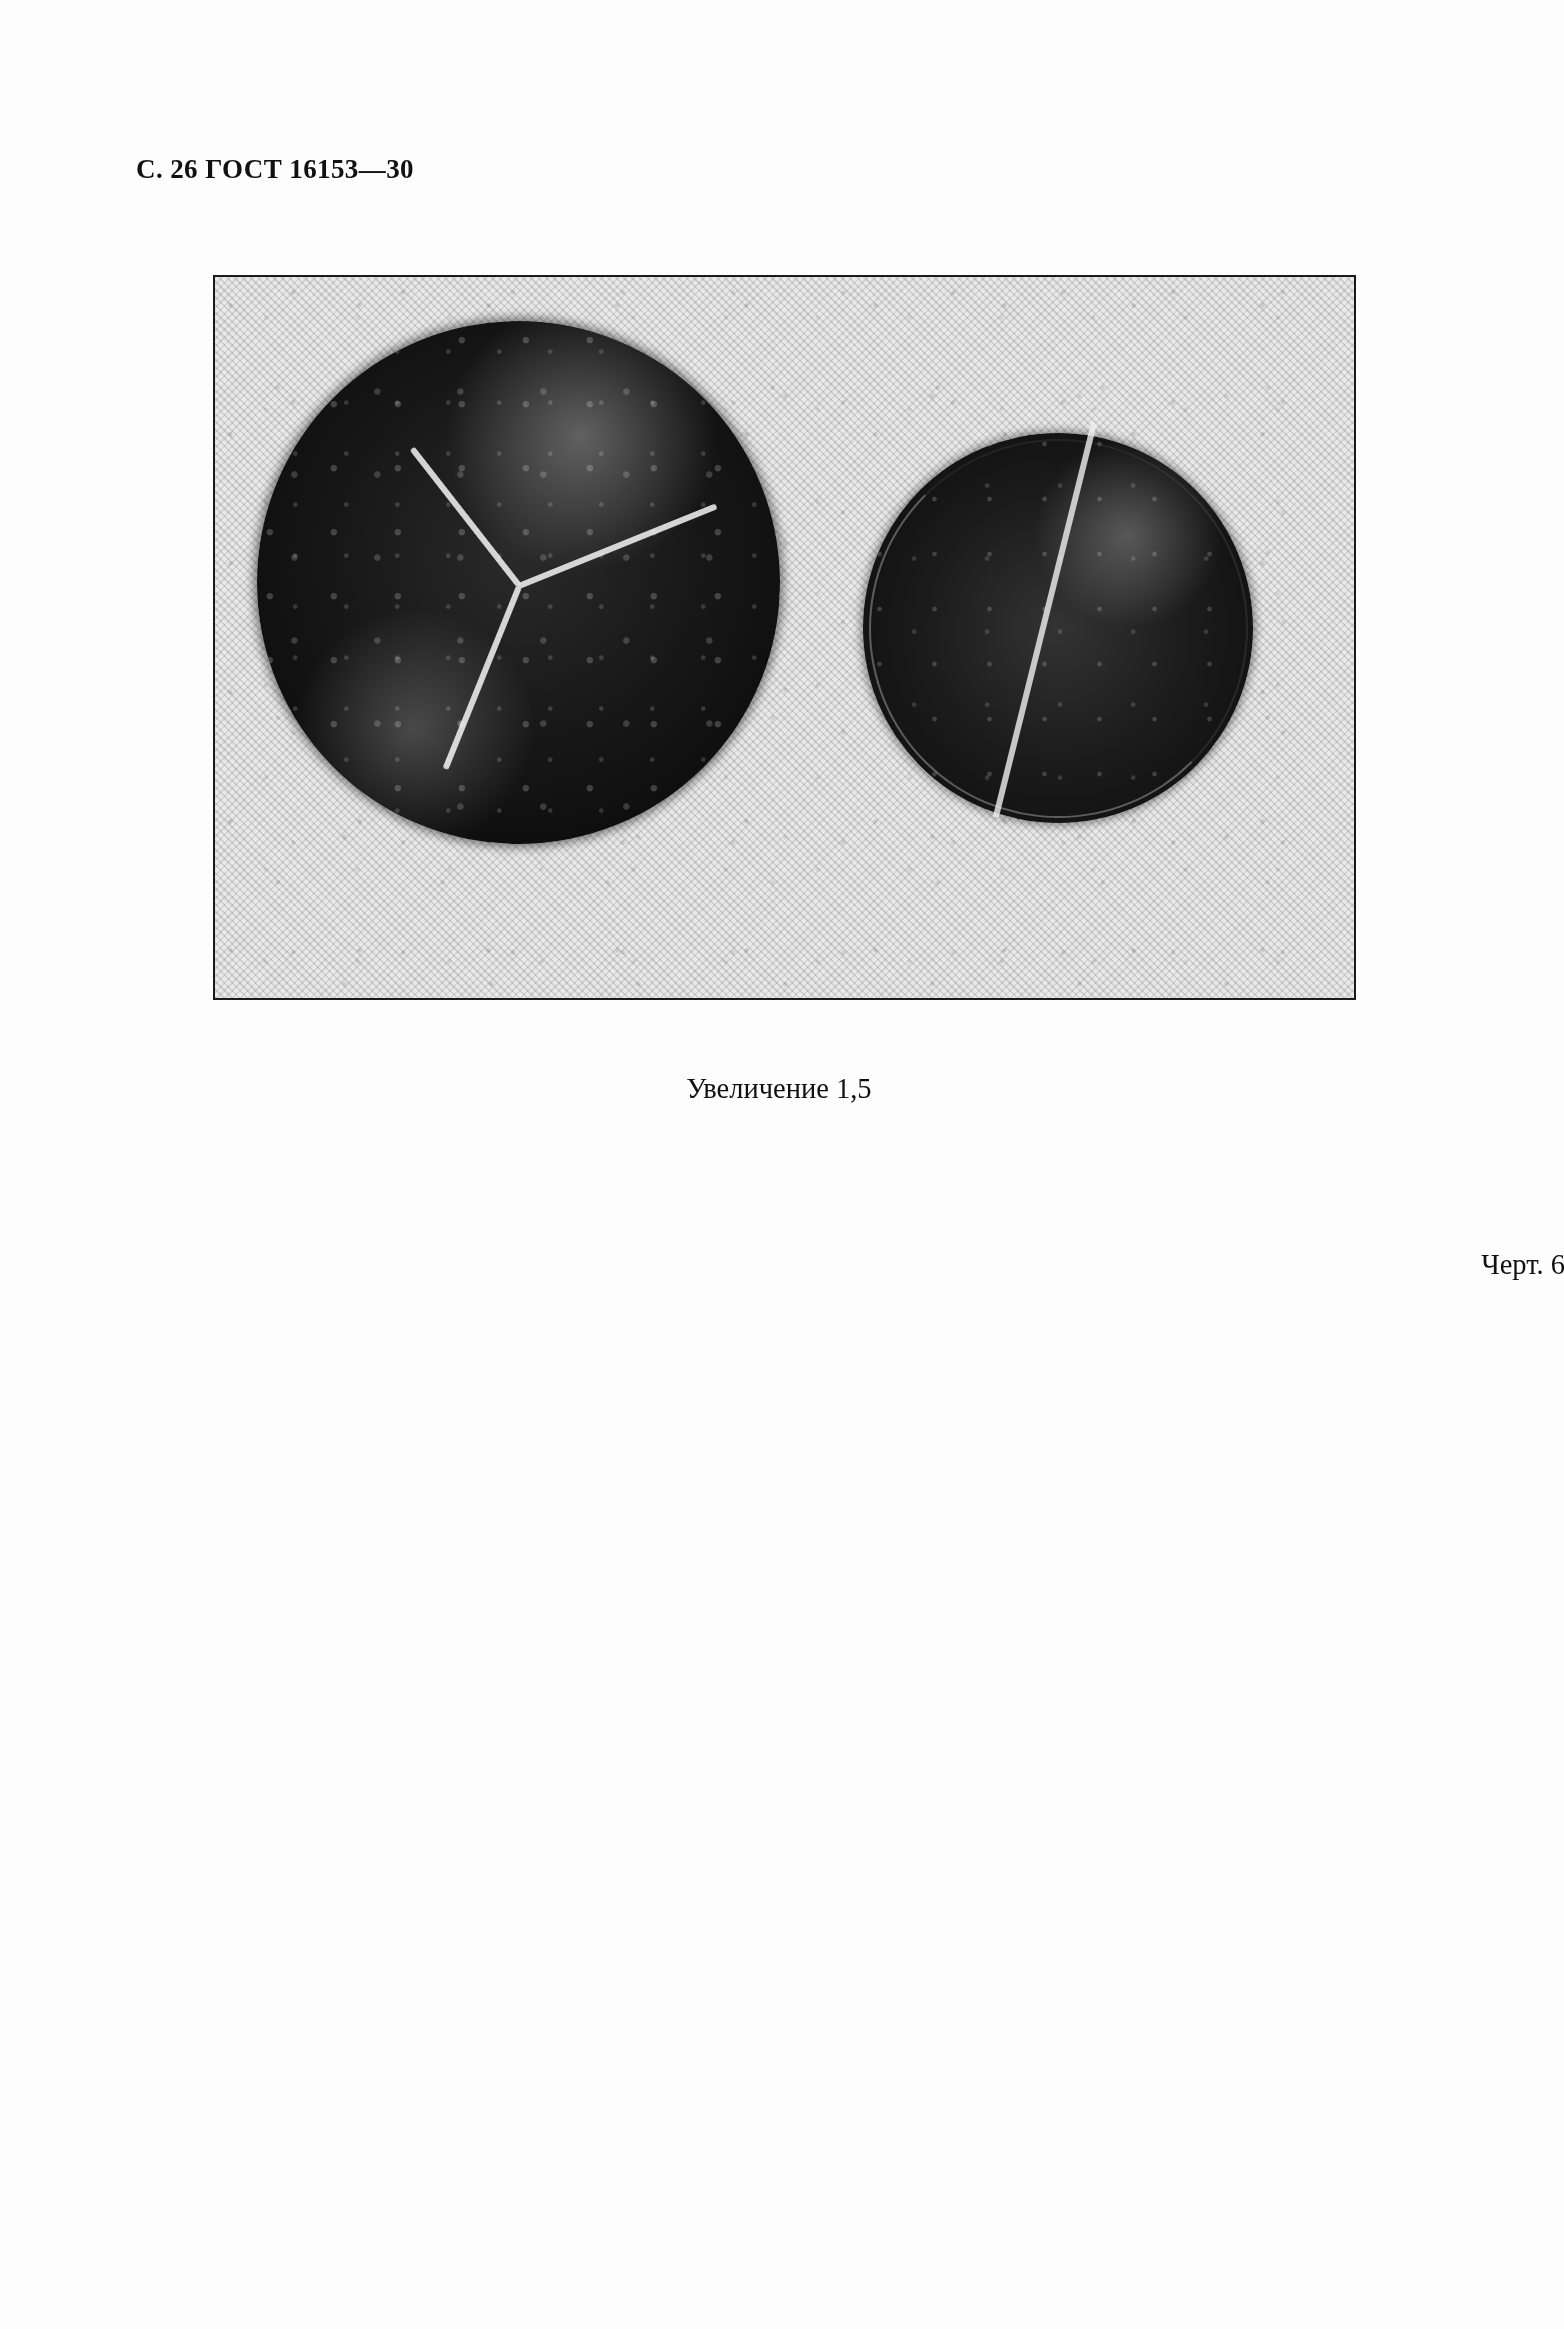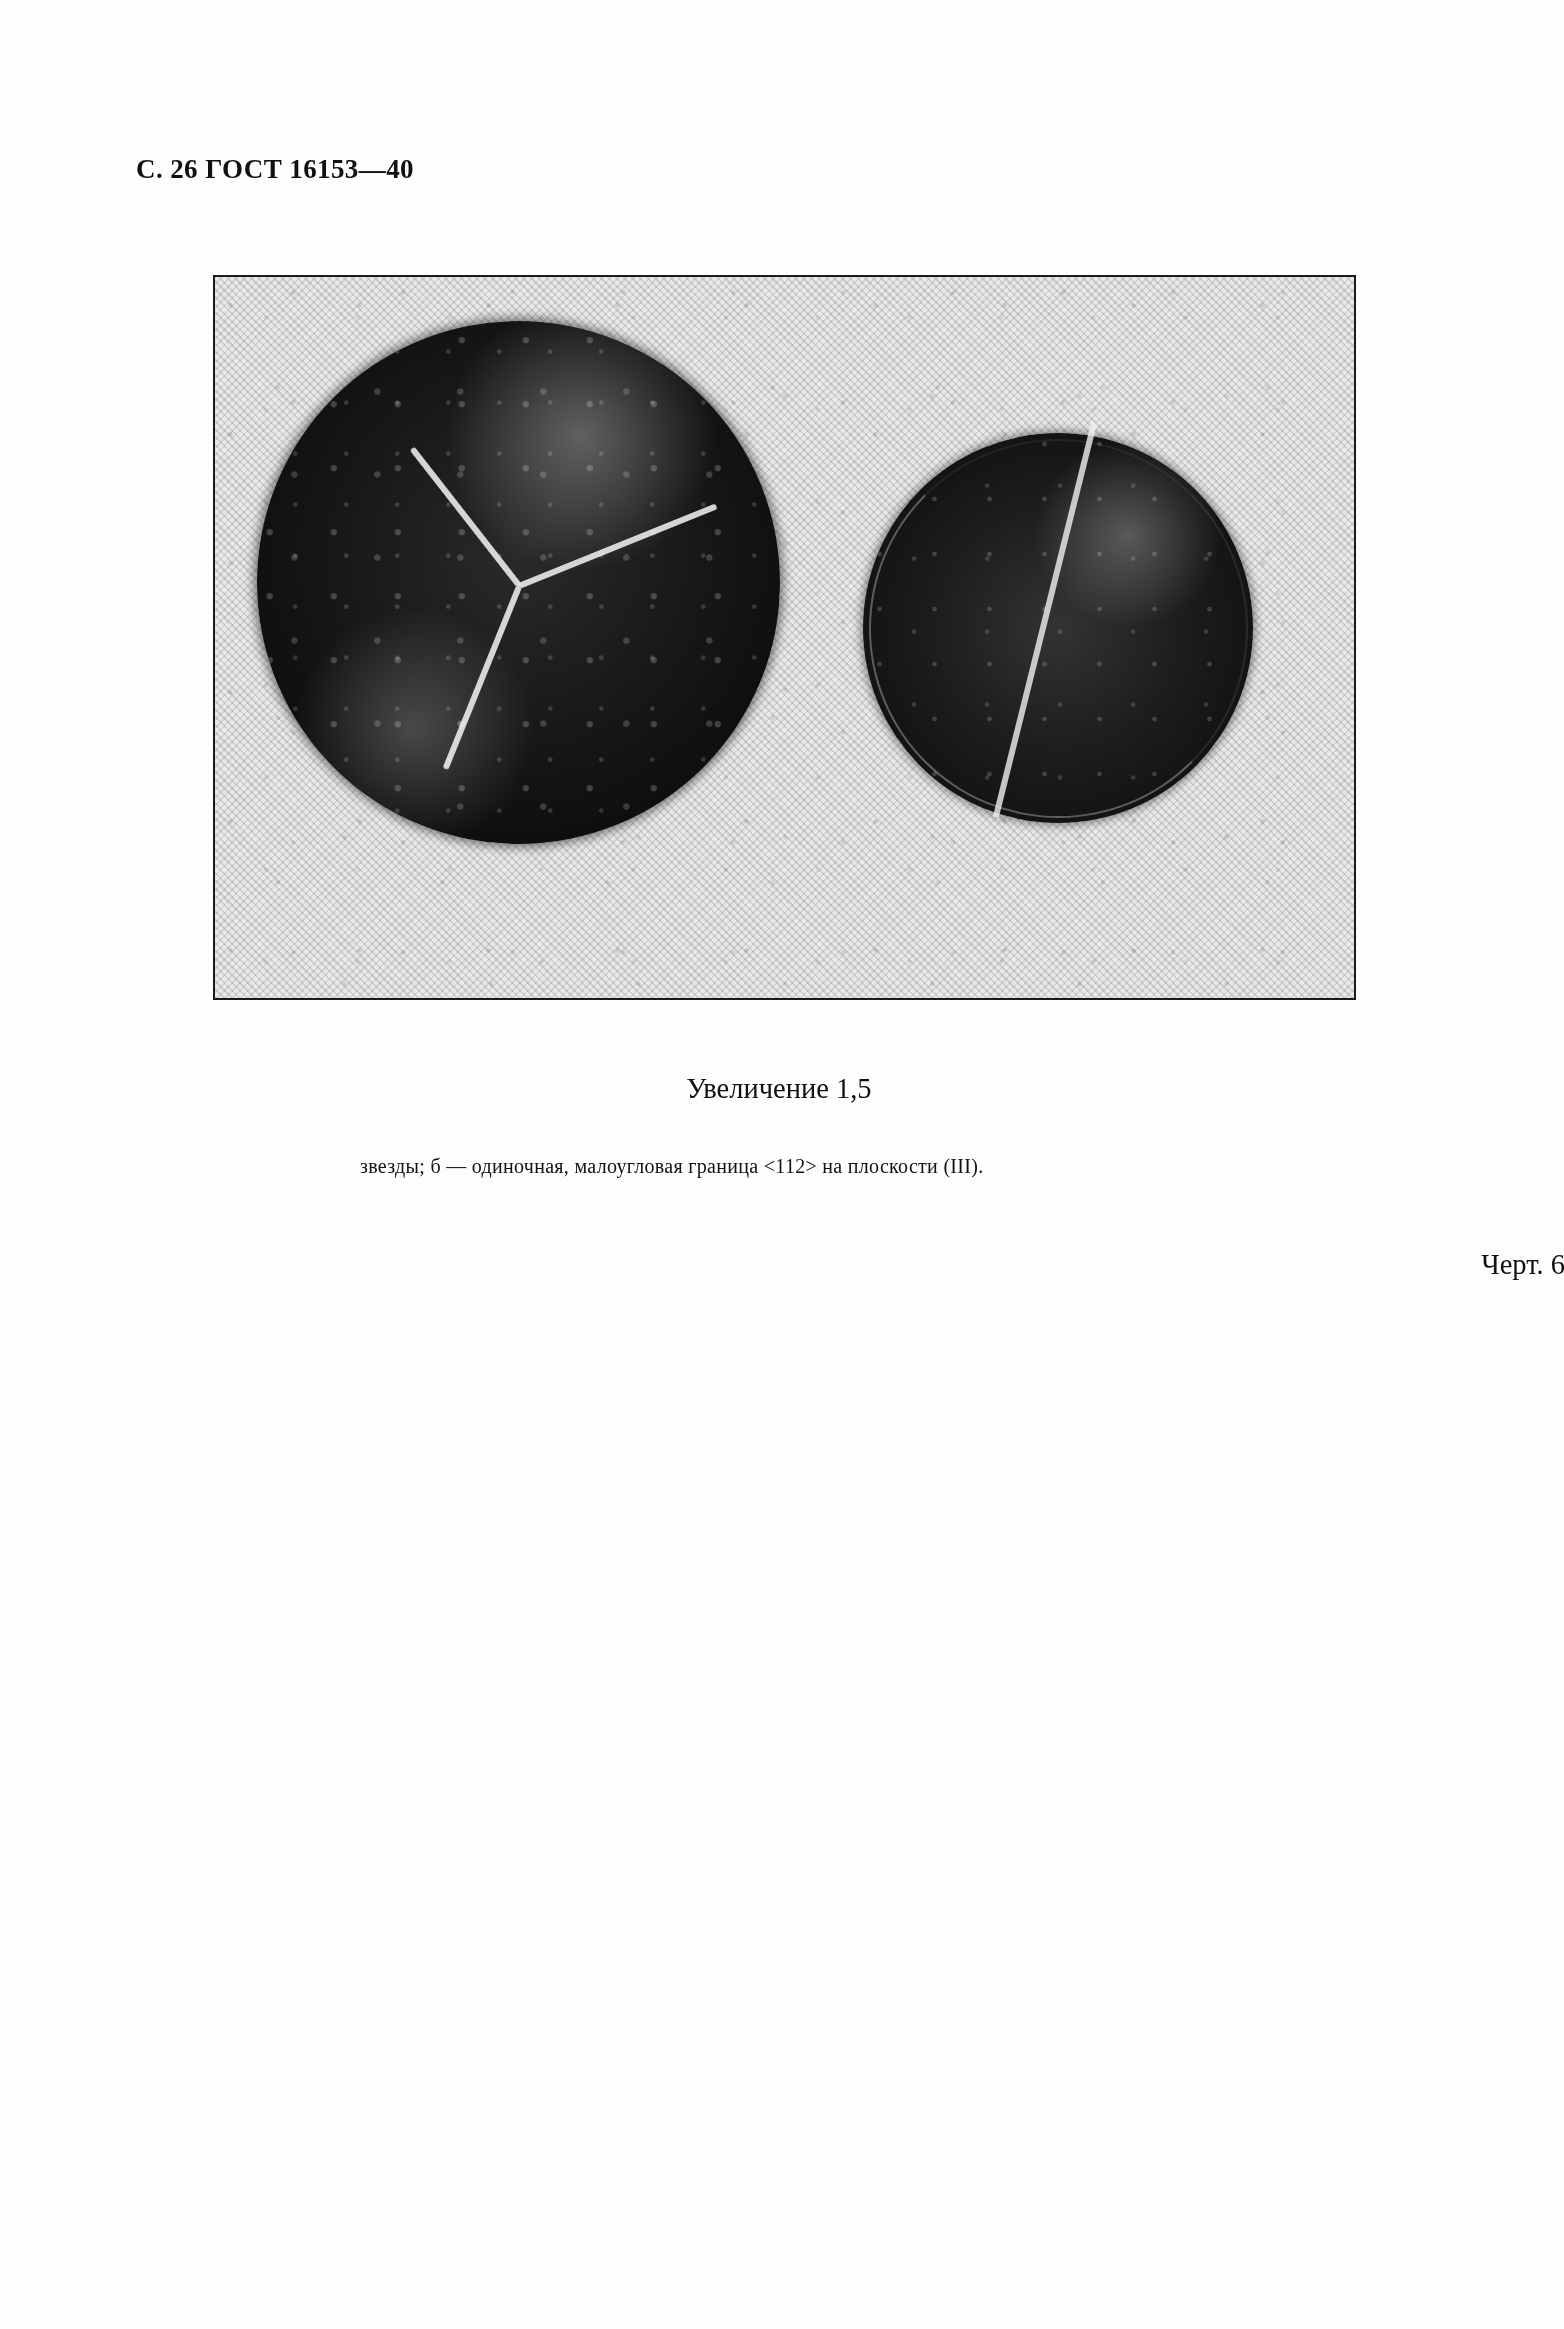--- a/index.html
+++ b/index.html
@@ -172,21 +172,21 @@
     width: 1565px;
     text-align: right;
     font-size: 28.5px;
   }
 </style>
 </head>
 <body>
 
 <div class="page">
 
-  <div class="page-header">С. 26 ГОСТ 16153—40</div>
+  <div class="page-header">С. 26 ГОСТ 16153—30</div>
 
   <div class="figure-block">
     <div class="figure-frame">
       <div class="grain"></div>
 
       <div class="specimen-a">
         <div class="speckle"></div>
         <div class="ray ray-1"></div>
         <div class="ray ray-2"></div>
         <div class="ray ray-3"></div>
@@ -196,19 +196,18 @@
         <div class="speckle"></div>
         <div class="rim-arc"></div>
         <div class="boundary-line"></div>
       </div>
     </div>
   </div>
 
   <div class="magnification">Увеличение 1,5</div>
 
   <div class="legend">
-    <div class="legend-line-2">звезды; б — одиночная, малоугловая граница &lt;112&gt; на плоскости (III).</div>
   </div>
 
   <div class="fig-number">Черт. 6</div>
 
 </div>
 
 
 </body></html>

